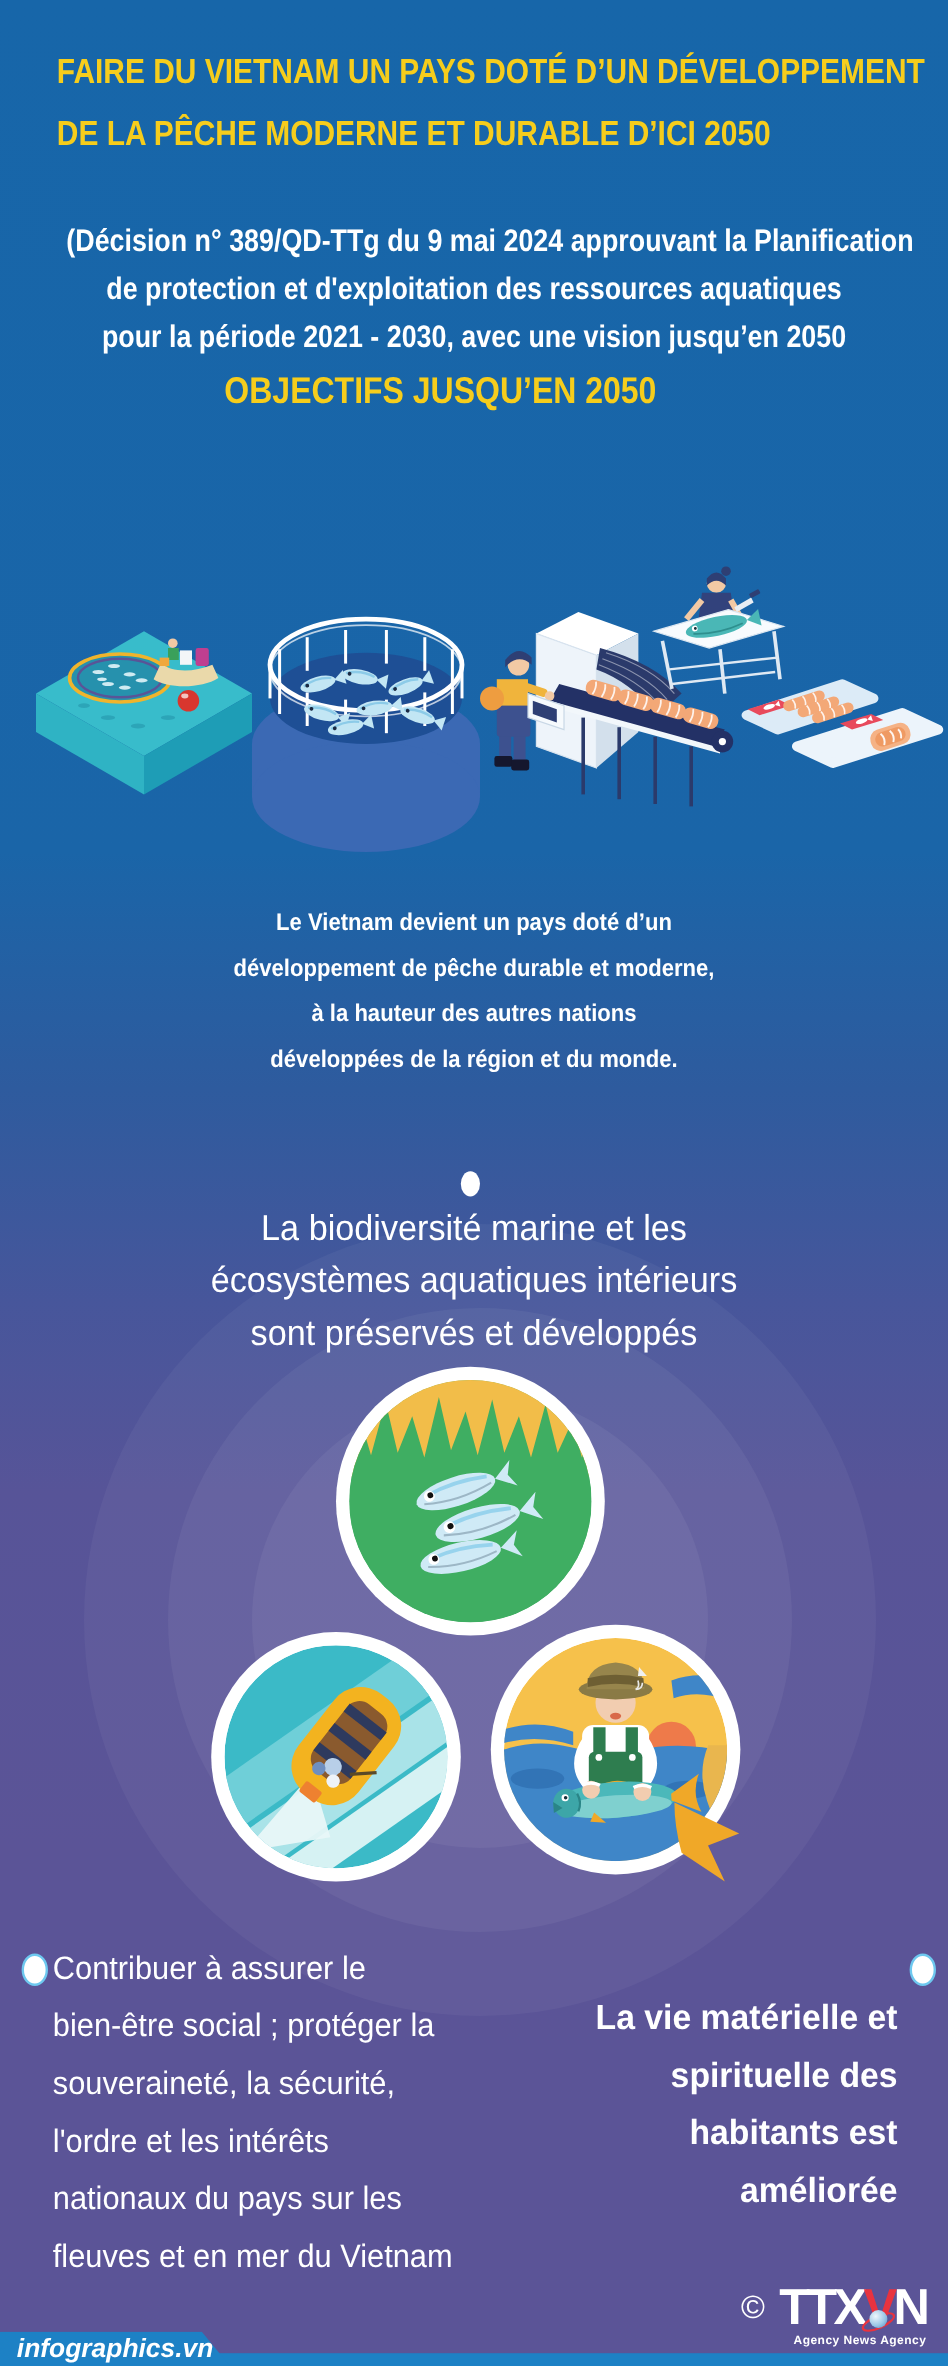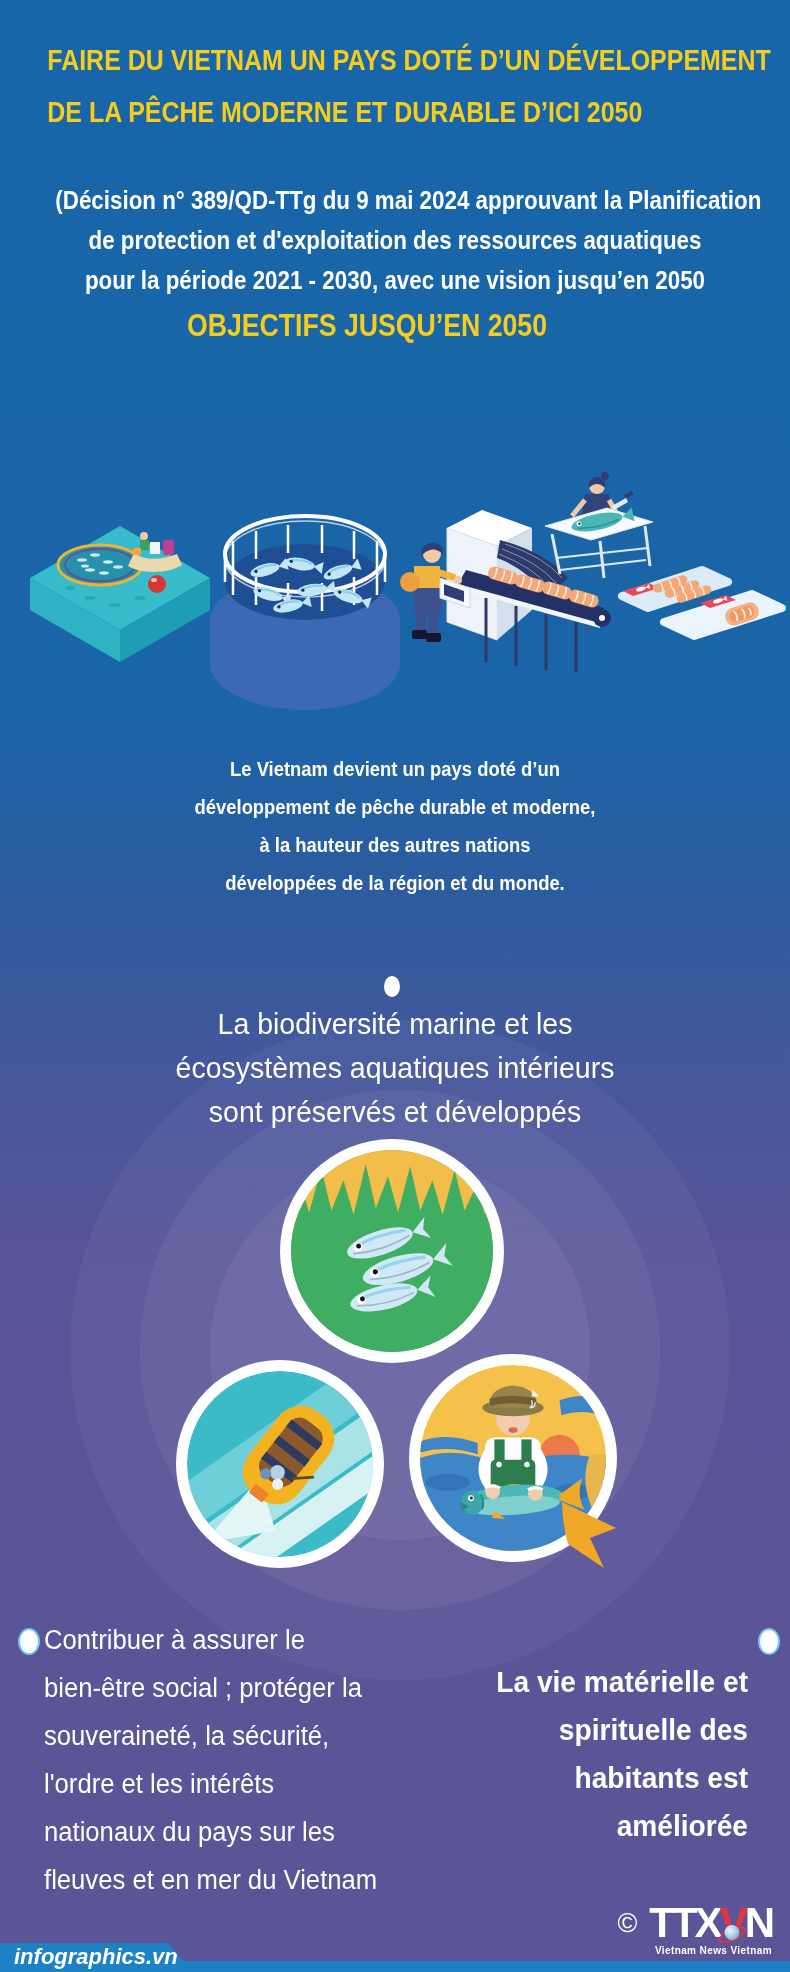--- a/index.html
+++ b/index.html
@@ -423,17 +423,17 @@
   <div class="site-banner">
     <span>infographics.vn</span>
   </div>
 
   <div class="agency">
     <span class="copy">©</span>
     <div class="logo-col">
       <div class="logo-letters">
         <span>TTX</span><span class="v"><span>V</span><span class="orbit"></span><span class="globe"></span></span><span>N</span>
       </div>
-      <div class="agency-name">Vietnam News Vietnam</div>
+      <div class="agency-name">Agency News Agency</div>
     </div>
   </div>
 
 </div>
 
 </body></html>

